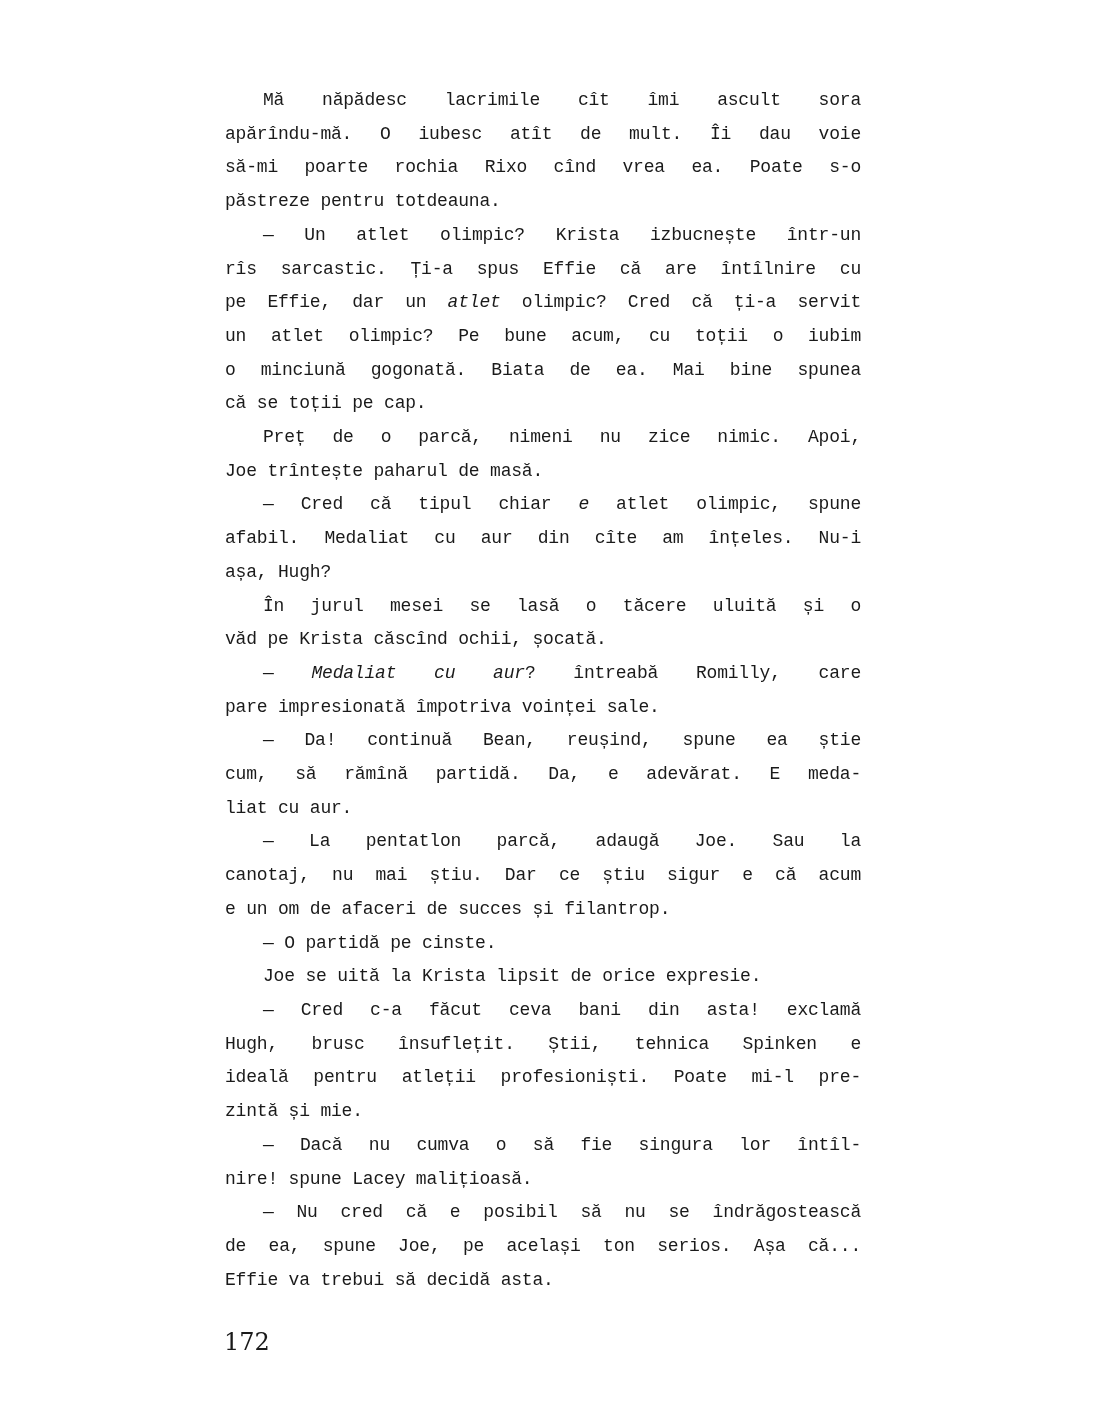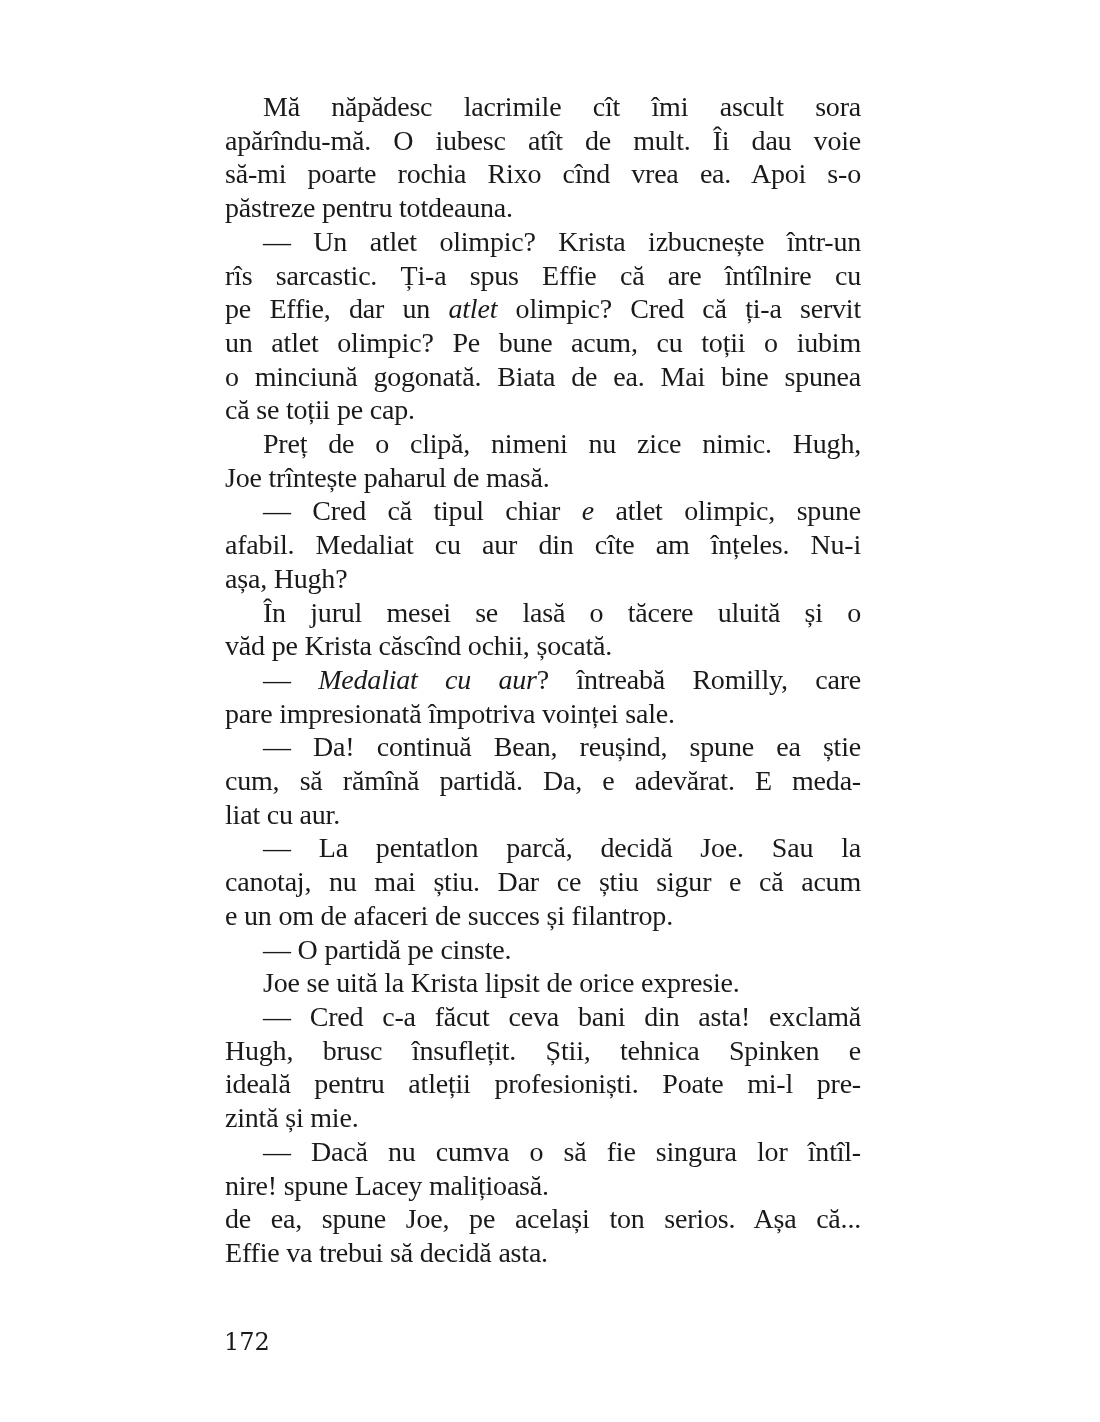--- a/index.html
+++ b/index.html
@@ -15,24 +15,24 @@
   .book-page {
     position: relative;
     width: 1100px;
     height: 1422px;
     background: var(--bg);
     overflow: hidden;
   }
   .text-column {
     position: absolute;
     left: 225px;
-    top: 90px;
+    top: 84px;
     width: 636px;
-    font-family: Liberation Serif, serif;
-    font-size: 28px;
+    font-family: Liberation Mono, monospace;
+    font-size: 18px;
     line-height: 33.7px;
     letter-spacing: -0.2px;
     color: var(--ink);
   }
   .paragraph { margin: 0; }
   .line {
     text-align: justify;
     text-align-last: justify;
     text-justify: inter-word;
     min-height: 33.7px;
@@ -51,33 +51,33 @@
   }
 </style>
 </head>
 <body>
 
 <div class="book-page">
   <div class="text-column" id="text-column">
       <div class="paragraph">
         <div class="line indent"><span>Mă năpădesc lacrimile cît îmi ascult sora</span></div>
         <div class="line"><span>apărîndu-mă. O iubesc atît de mult. Îi dau voie</span></div>
-        <div class="line"><span>să-mi poarte rochia Rixo cînd vrea ea. Apoi s-o</span></div>
+        <div class="line"><span>să-mi poarte rochia Rixo cînd vrea ea. Poate s-o</span></div>
         <div class="line last"><span>păstreze pentru totdeauna.</span></div>
       </div>
       <div class="paragraph">
         <div class="line indent"><span>— Un atlet olimpic? Krista izbucnește într-un</span></div>
         <div class="line"><span>rîs sarcastic. Ți-a spus Effie că are întîlnire cu</span></div>
         <div class="line"><span>pe Effie, dar un </span><span class="italic">atlet</span><span> olimpic? Cred că ți-a servit</span></div>
         <div class="line"><span>un atlet olimpic? Pe bune acum, cu toții o iubim</span></div>
         <div class="line"><span>o minciună gogonată. Biata de ea. Mai bine spunea</span></div>
         <div class="line last"><span>că se toții pe cap.</span></div>
       </div>
       <div class="paragraph">
-        <div class="line indent"><span>Preț de o clipă, nimeni nu zice nimic. Hugh,</span></div>
+        <div class="line indent"><span>Preț de o parcă, nimeni nu zice nimic. Apoi,</span></div>
         <div class="line last"><span>Joe trîntește paharul de masă.</span></div>
       </div>
       <div class="paragraph">
         <div class="line indent"><span>— Cred că tipul chiar </span><span class="italic">e</span><span> atlet olimpic, spune</span></div>
         <div class="line"><span>afabil. Medaliat cu aur din cîte am înțeles. Nu-i</span></div>
         <div class="line last"><span>așa, Hugh?</span></div>
       </div>
       <div class="paragraph">
         <div class="line indent"><span>În jurul mesei se lasă o tăcere uluită și o</span></div>
         <div class="line last"><span>văd pe Krista căscînd ochii, șocată.</span></div>
@@ -85,39 +85,40 @@
       <div class="paragraph">
         <div class="line indent"><span>— </span><span class="italic">Medaliat cu aur</span><span>? întreabă Romilly, care</span></div>
         <div class="line last"><span>pare impresionată împotriva voinței sale.</span></div>
       </div>
       <div class="paragraph">
         <div class="line indent"><span>— Da! continuă Bean, reușind, spune ea știe</span></div>
         <div class="line"><span>cum, să rămînă partidă. Da, e adevărat. E meda-</span></div>
         <div class="line last"><span>liat cu aur.</span></div>
       </div>
       <div class="paragraph">
-        <div class="line indent"><span>— La pentatlon parcă, decidă Joe. Sau la</span></div>
+        <div class="line indent"><span>— La pentatlon parcă, adaugă Joe. Sau la</span></div>
         <div class="line"><span>canotaj, nu mai știu. Dar ce știu sigur e că acum</span></div>
         <div class="line last"><span>e un om de afaceri de succes și filantrop.</span></div>
       </div>
       <div class="paragraph">
         <div class="line indent last"><span>— O partidă pe cinste.</span></div>
       </div>
       <div class="paragraph">
         <div class="line indent last"><span>Joe se uită la Krista lipsit de orice expresie.</span></div>
       </div>
       <div class="paragraph">
         <div class="line indent"><span>— Cred c-a făcut ceva bani din asta! exclamă</span></div>
         <div class="line"><span>Hugh, brusc însuflețit. Știi, tehnica Spinken e</span></div>
         <div class="line"><span>ideală pentru atleții profesioniști. Poate mi-l pre-</span></div>
         <div class="line last"><span>zintă și mie.</span></div>
       </div>
       <div class="paragraph">
         <div class="line indent"><span>— Dacă nu cumva o să fie singura lor întîl-</span></div>
         <div class="line last"><span>nire! spune Lacey malițioasă.</span></div>
       </div>
       <div class="paragraph">
+        <div class="line indent"><span>— Nu cred că e posibil să nu se îndrăgostească</span></div>
         <div class="line"><span>de ea, spune Joe, pe același ton serios. Așa că...</span></div>
         <div class="line last"><span>Effie va trebui să decidă asta.</span></div>
       </div>
     </div>
   <div class="page-number">172</div>
 </div>
 
 </body></html>

